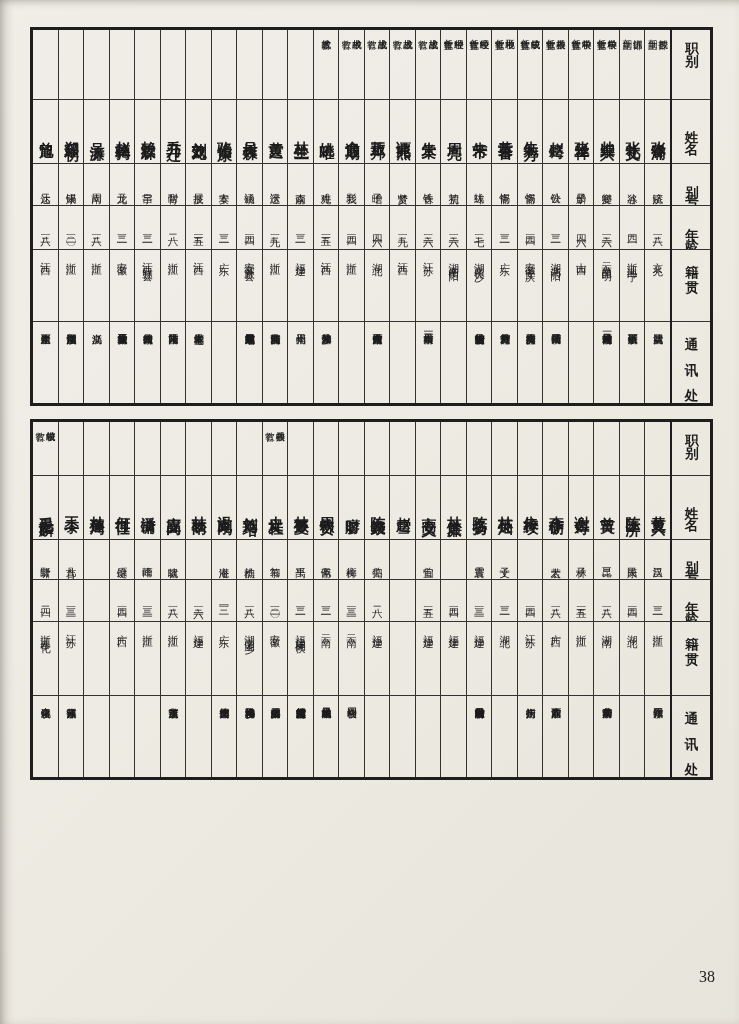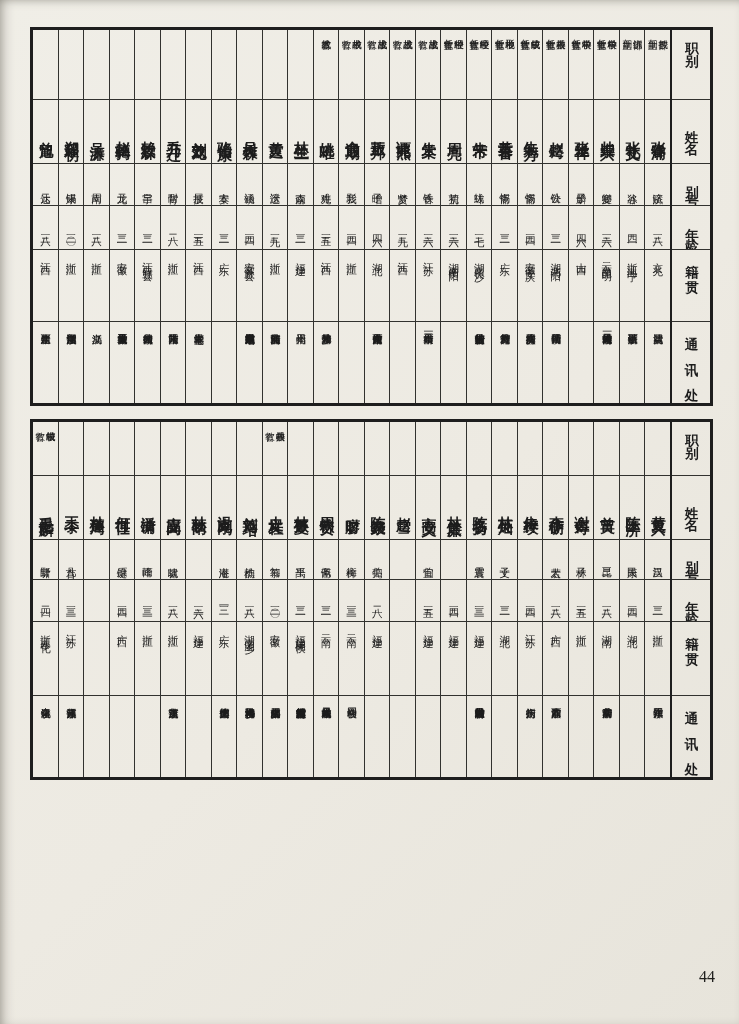--- a/index.html
+++ b/index.html
@@ -1133,14 +1133,14 @@
               <span class="vt">浙江奉化</span>
             </div>
             <div class="cell cell-address">
               <span class="vt">奉化岩溪镇</span>
             </div>
           </div>
         </div>
     </div>
 
   </div>
-  <div class="pagenum">44</div>
+  <div class="pagenum">38</div>
 </div>
 
 </body></html>

